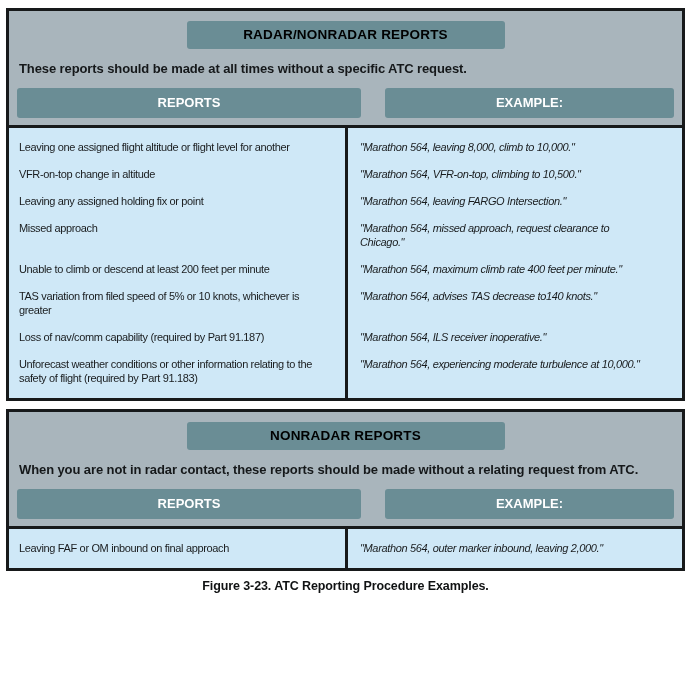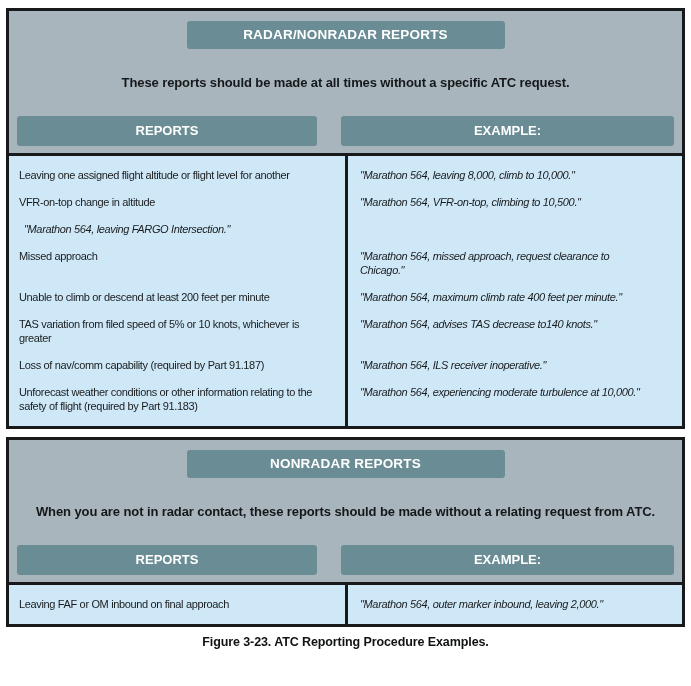--- a/index.html
+++ b/index.html
@@ -14,34 +14,34 @@
     border:3px solid #17191a;
     background:#a9b5bc;
     margin-bottom:8px;
   }
   .tbl-head { padding:10px 8px 7px 8px; }
 
   .title-box {
     width:318px; margin:0 auto;
     background:#6a8d95;
     border-radius:3px;
-    color:#ffffff; font-weight:700; font-size:13.5px; letter-spacing:0.2px;
+    color:#000000; font-weight:700; font-size:13.5px; letter-spacing:0.2px;
     text-align:center; padding:6px 0 7px 0;
   }
   .subtitle {
-    text-align:center; font-weight:700; font-size:13px; letter-spacing:-0.1px;
-    color:#15181a; margin:26px 2px;
+    text-align:left; font-weight:700; font-size:13px; letter-spacing:-0.1px;
+    color:#15181a; margin:12px 2px;
   }
   .col-heads { display:flex; justify-content:space-between; gap:24px; }
   .col-head {
     background:#6a8d95; border-radius:3px;
     color:#ffffff; font-weight:700; font-size:13px;
     text-align:center; padding:7px 0 8px 0;
   }
-  .col-head.left { width:300px; flex:none; }
+  .col-head.left { width:344px; flex:none; }
   .col-head.right { flex:1; }
 
   .tbl-body {
     background:#cfe8f7;
     border-top:3px solid #17191a;
     position:relative;
     padding:5px 0 7px 0;
   }
   .tbl-body::before {
     content:""; position:absolute; left:336px; top:0; bottom:0;
@@ -77,20 +77,21 @@
     <div class="tbl-body">
       <div class="row">
         <div class="cell report">Leaving one assigned flight altitude or flight level for another</div>
         <div class="cell example">"Marathon 564, leaving 8,000, climb to 10,000."</div>
       </div>
       <div class="row">
         <div class="cell report">VFR-on-top change in altitude</div>
         <div class="cell example">"Marathon 564, VFR-on-top, climbing to 10,500."</div>
       </div>
       <div class="row">
+        <div class="cell report">Leaving any assigned holding fix or point</div>
         <div class="cell example">"Marathon 564, leaving FARGO Intersection."</div>
       </div>
       <div class="row">
         <div class="cell report">Missed approach</div>
         <div class="cell example">"Marathon 564, missed approach, request clearance to Chicago."</div>
       </div>
       <div class="row">
         <div class="cell report">Unable to climb or descend at least 200 feet per minute</div>
         <div class="cell example">"Marathon 564, maximum climb rate 400 feet per minute."</div>
       </div>

